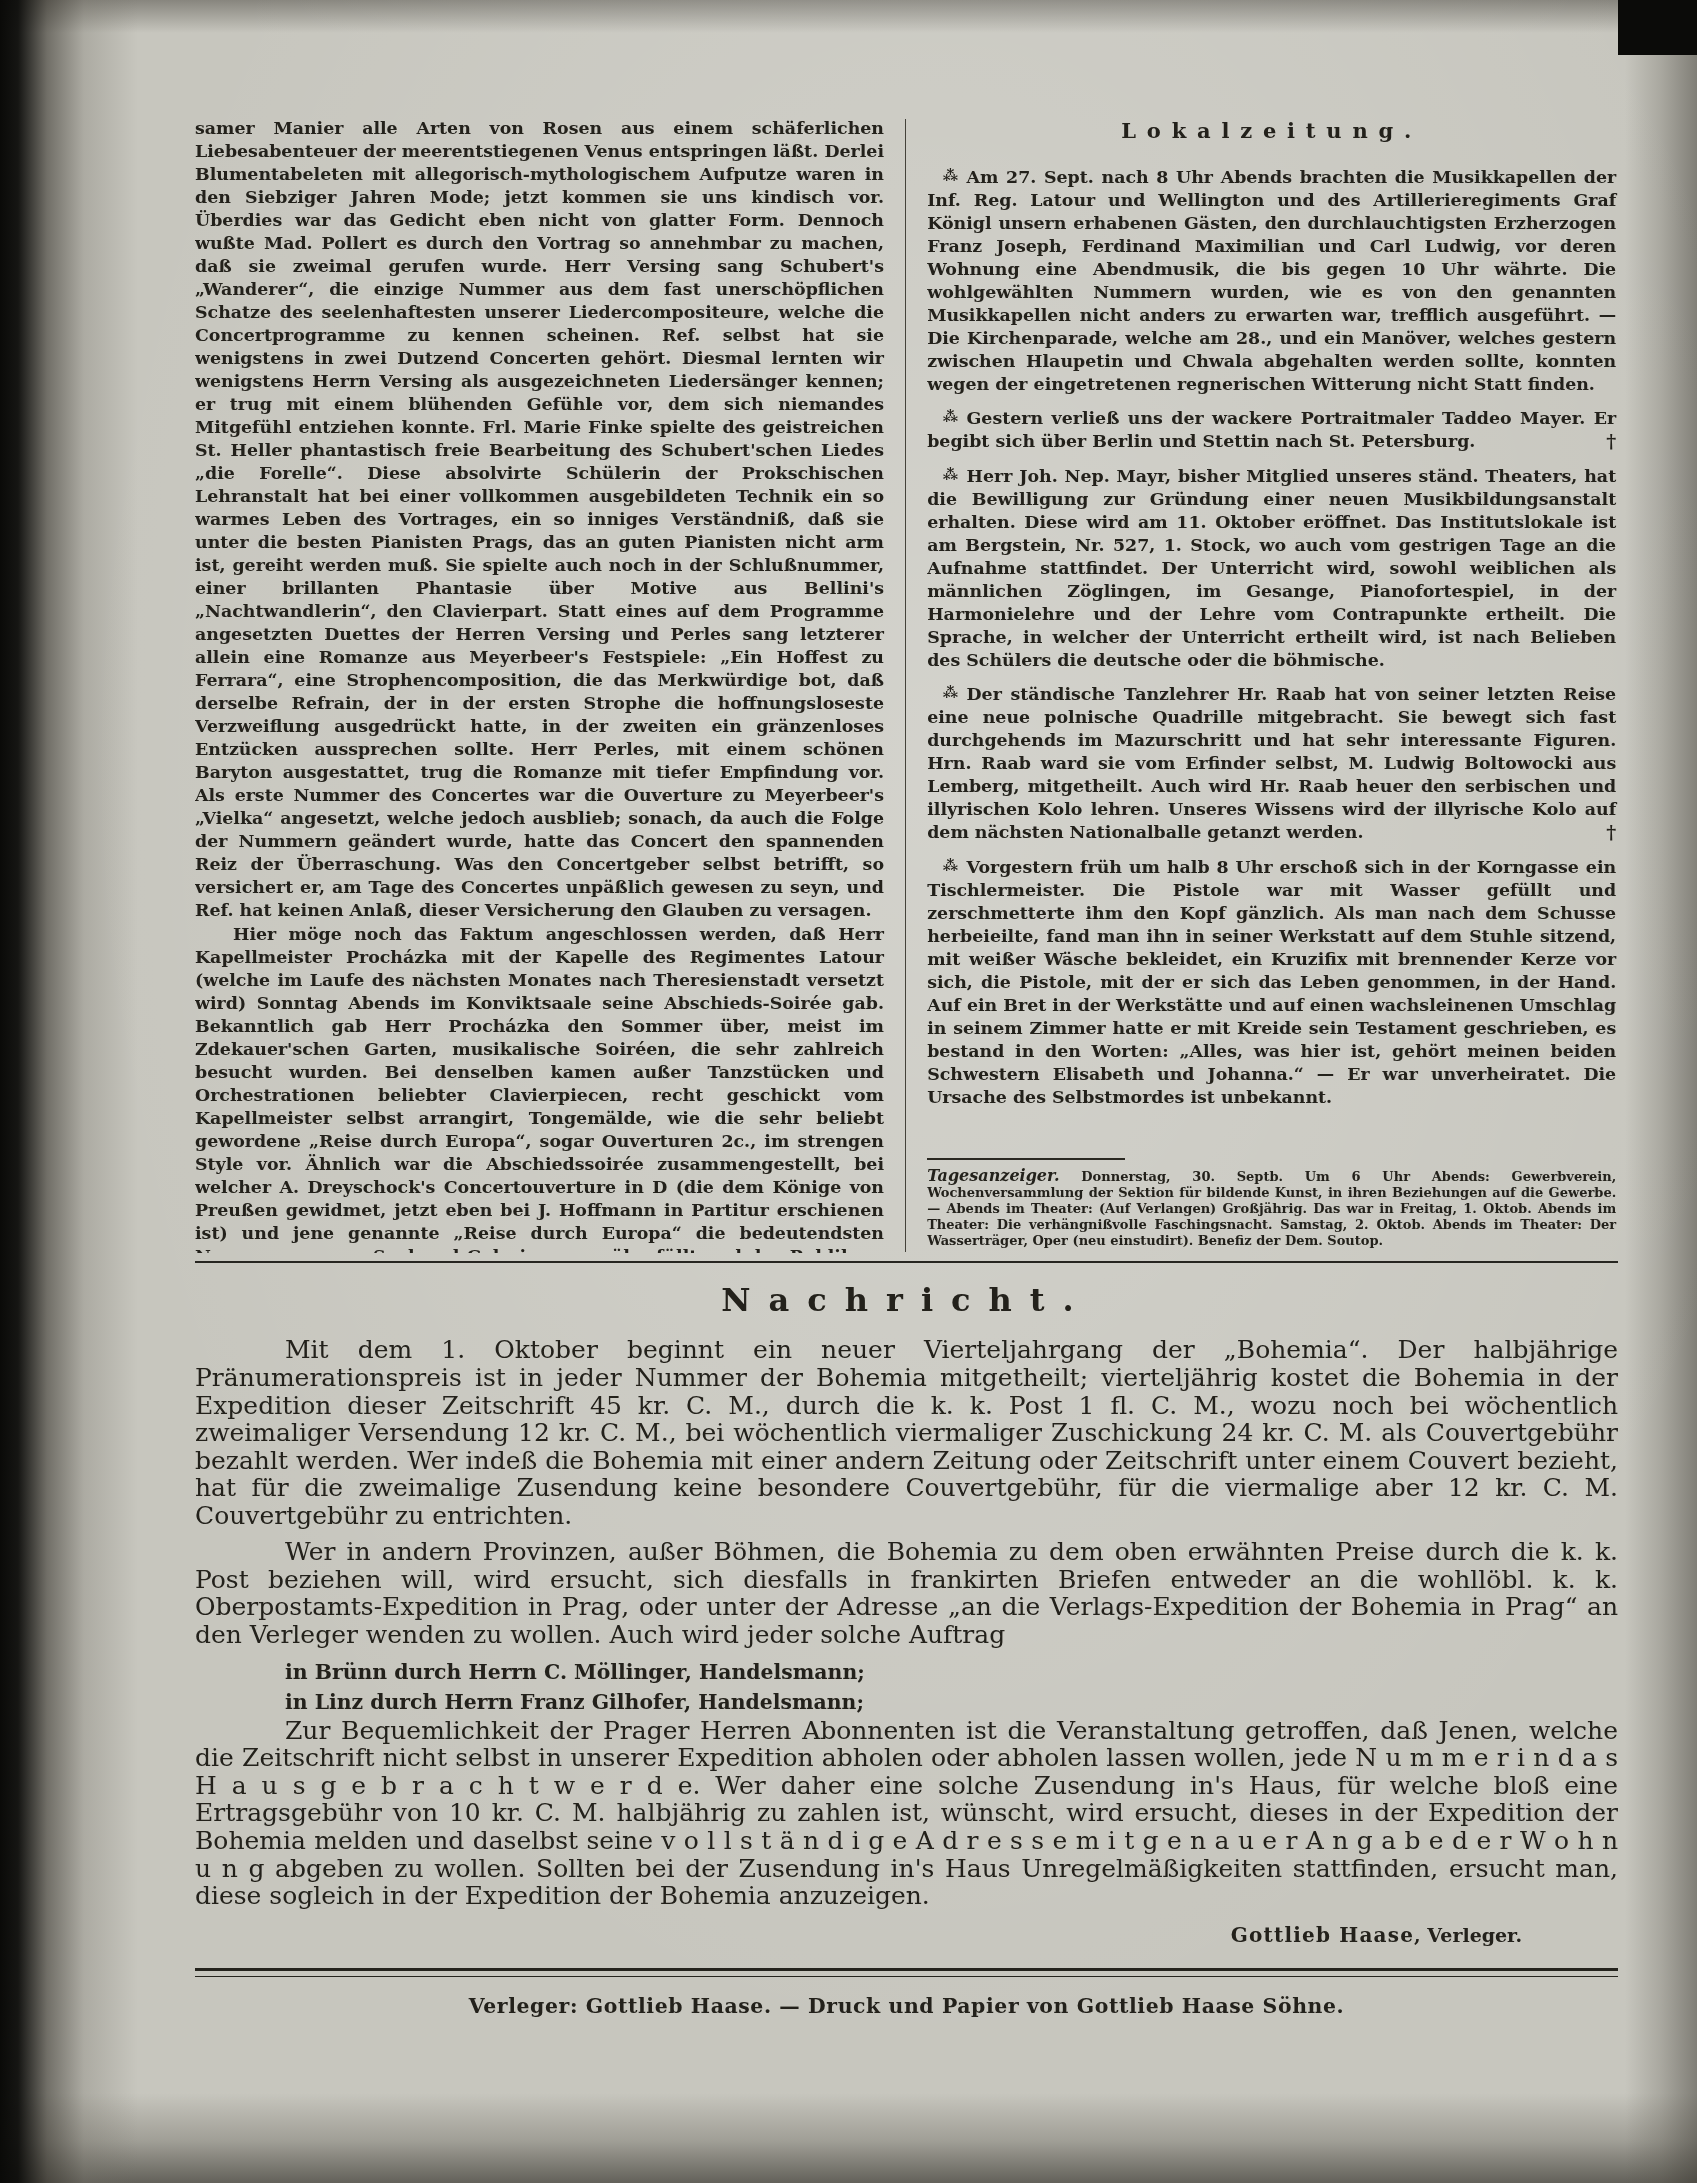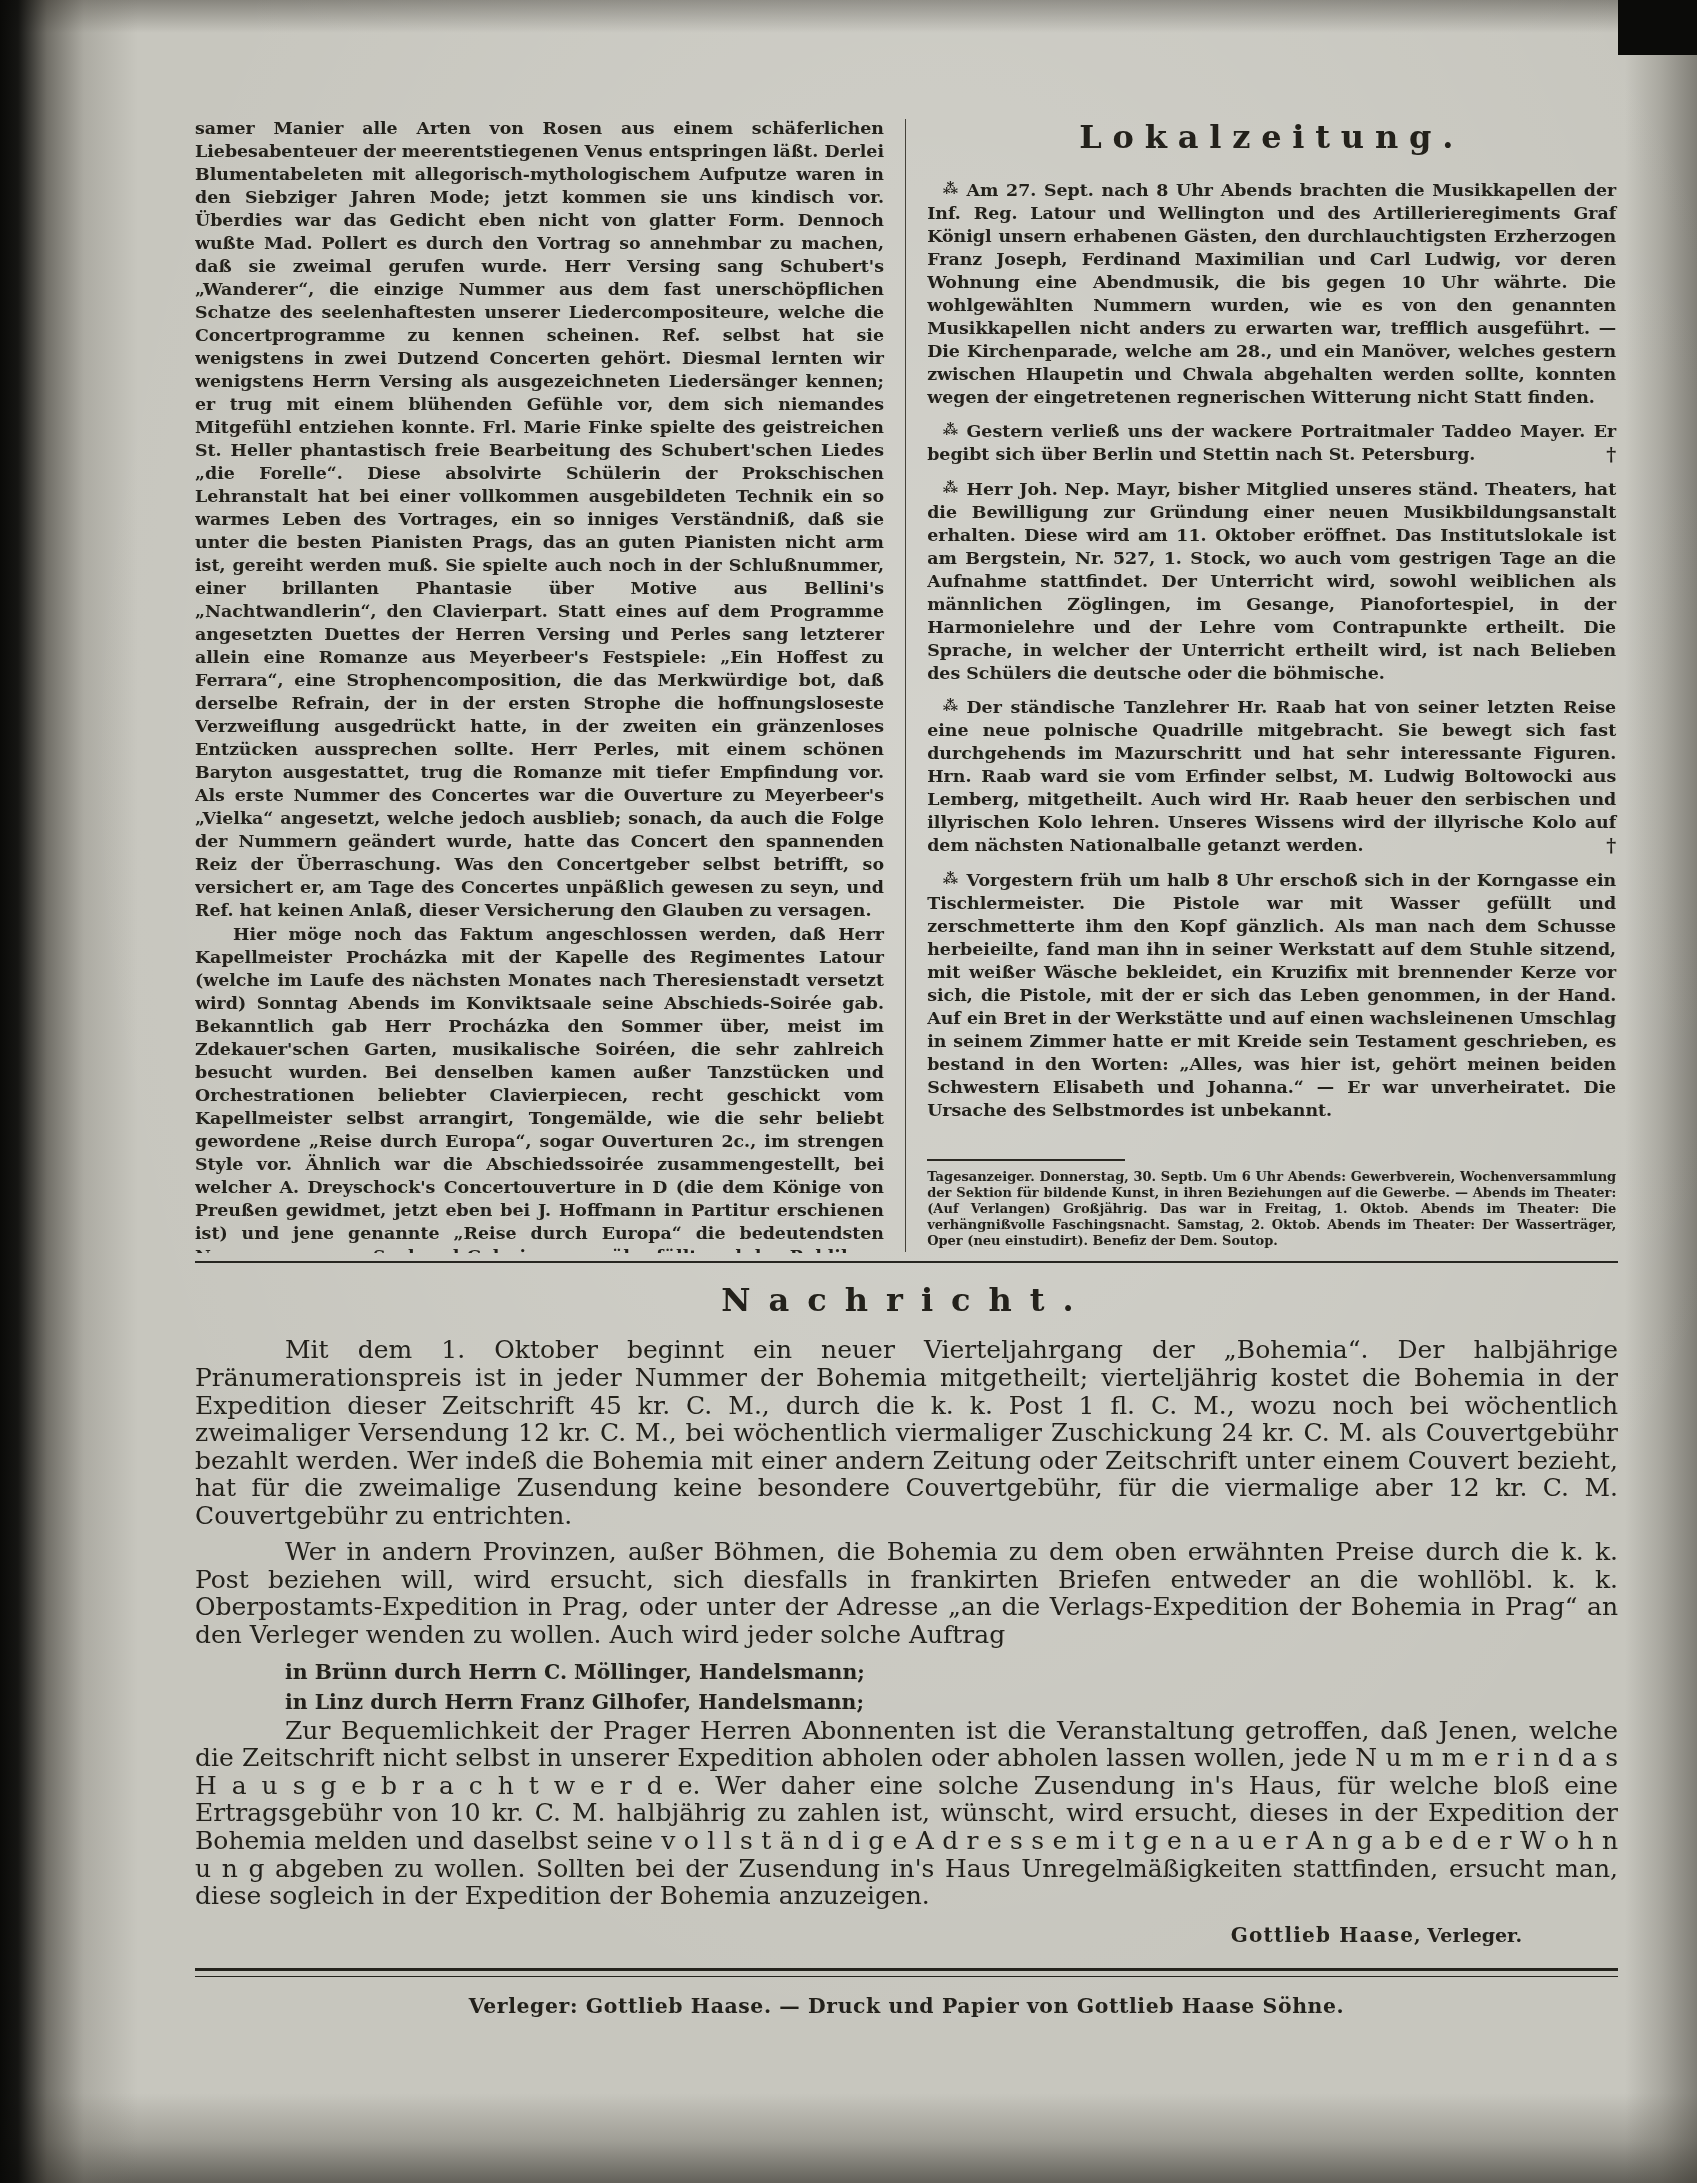--- a/index.html
+++ b/index.html
@@ -30,33 +30,33 @@
   .col-right{display:flex;flex-direction:column;height:100%;}
   .divider{width:1.2px;background:#44423a;margin:2.4px 21px 0;height:1133px;}
 
   .body-par{
     font-size:17.4px;line-height:23px;font-weight:700;text-align:justify;
     margin:0;hyphens:auto;
   }
   .body-par.indented{text-indent:38px;margin-top:1.2px;}
 
   .lokal-heading{
-    font-size:32px;font-weight:700;letter-spacing:10.8px;text-align:center;
+    font-size:21px;font-weight:700;letter-spacing:10.8px;text-align:center;
     margin:1.2px 0 20.4px;white-space:nowrap;
   }
   .news-item{
     font-size:17.4px;line-height:23px;font-weight:700;text-align:justify;
     margin:0 0 9.6px;hyphens:auto;
   }
   .marker{display:inline-block;font-size:15px;vertical-align:3px;margin:0 7.2px 0 15.6px;letter-spacing:1.2px;}
   .dagger{float:right;font-size:19px;line-height:23px;}
 
   .ta-rule{width:198px;border-top:2.4px solid #2a2822;margin:auto 0 8.4px;}
   .ta{font-size:13px;line-height:16px;font-weight:700;text-align:justify;margin:0 0 3.6px;}
-  .ta-lead{font-size:13px;}
+  .ta-lead{font-size:16px;font-style:italic;}
 
   .rule-full{border-top:2.4px solid #262520;margin-top:8.4px;}
 
   .n-heading{
     text-align:center;font-size:32px;font-weight:700;letter-spacing:18px;
     margin:18px 0 17px;white-space:nowrap;
   }
   .n-par{
     font-size:25px;line-height:27.6px;font-weight:400;text-align:justify;
     text-indent:90px;margin:0 0 8.4px;hyphens:auto;

